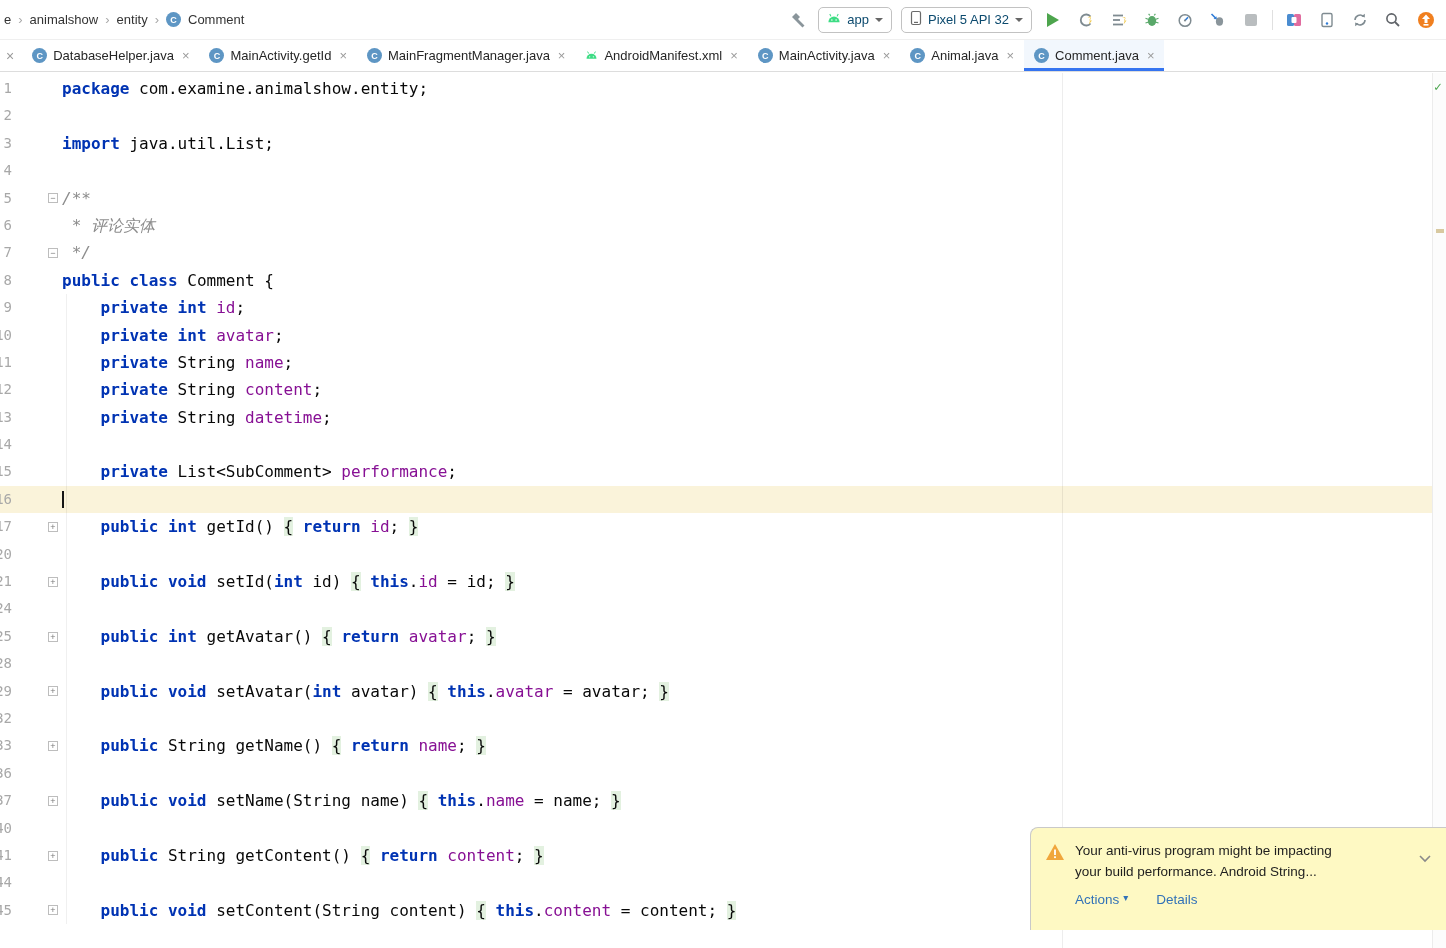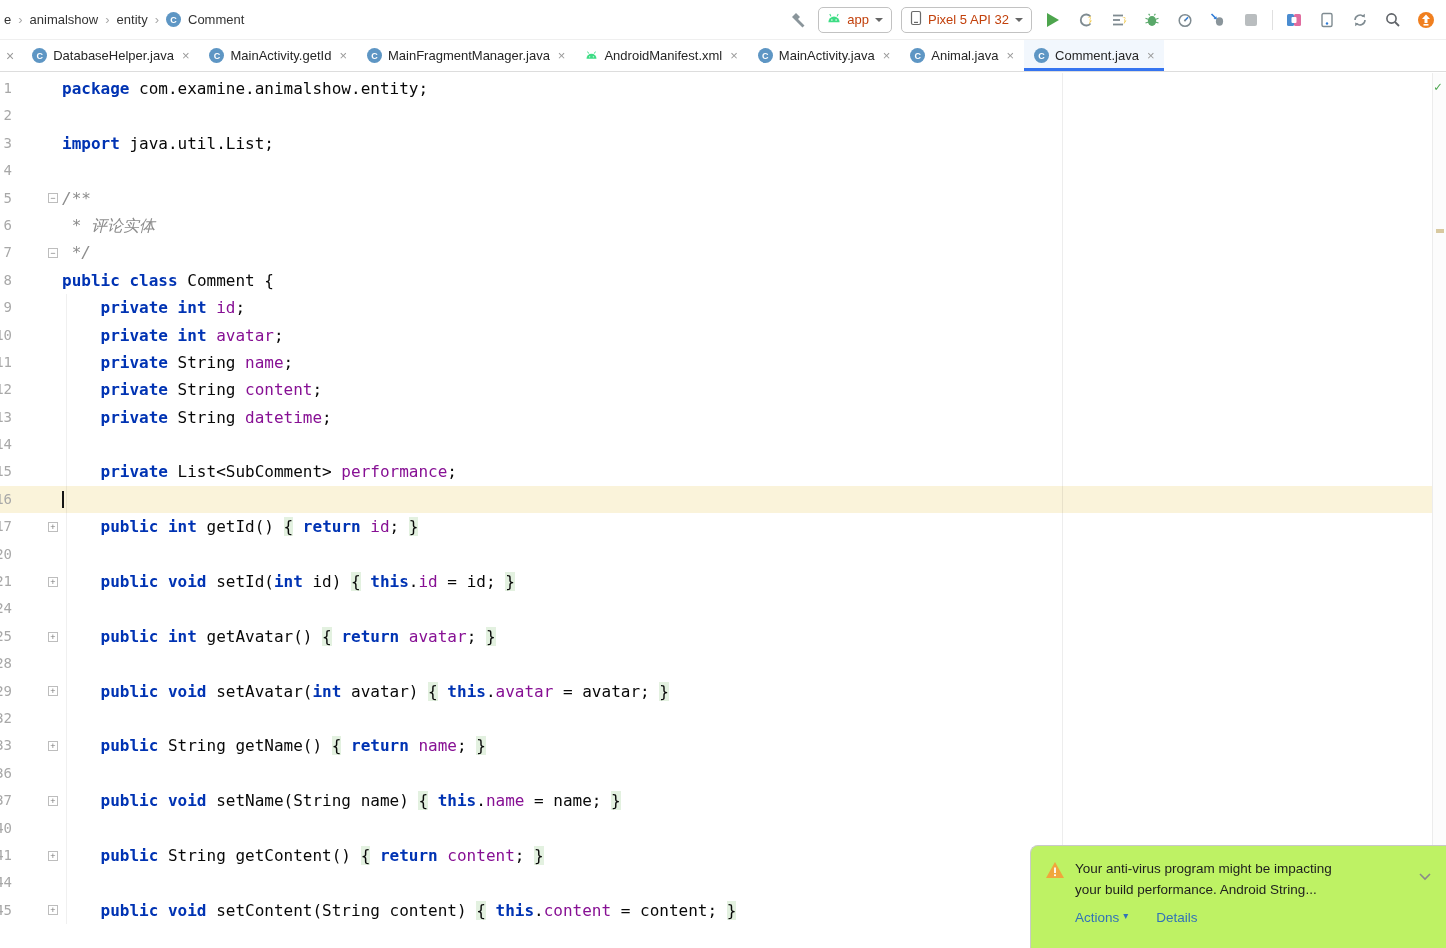--- a/index.html
+++ b/index.html
@@ -21,21 +21,21 @@
   .cls-icon {
     display:inline-flex; align-items:center; justify-content:center;
     width:15px; height:15px; border-radius:50%; background:#5E96C4;
     color:#fff; font-size:9px; font-weight:bold; flex:0 0 15px;
   }
   .toolbar { margin-left:auto; display:flex; align-items:center; gap:9px; }
   .tb-icon { display:inline-flex; align-items:center; justify-content:center; width:24px; height:24px; border-radius:4px; }
   .combo {
     display:flex; align-items:center; gap:6px; height:26px; padding:0 8px;
     border:1px solid #C2C2C2; border-radius:5px; background:#fff;
-    font-size:13px; color:#c2410c; white-space:nowrap;
+    font-size:13px; color:#0c4a6e; white-space:nowrap;
   }
   .dd-arrow { width:0; height:0; border:4px solid transparent; border-top-color:#666; margin-top:4px; }
   .play { width:0; height:0; border-left:12px solid var(--c-run); border-top:7px solid transparent; border-bottom:7px solid transparent; }
   .stop-sq { width:12px; height:12px; background:#B9BDBF; border-radius:2px; }
   .tb-sep { width:1px; height:20px; background:#E0E0E0; }
 
   
   .tabbar {
     height:32px; display:flex; align-items:stretch; background:#fff;
     border-bottom:1px solid #DDDDDD; font-size:13px; color:#262626;
@@ -75,22 +75,22 @@
   .margin-guide { position:absolute; left:1062px; top:0; bottom:0; width:1px; background:rgba(0,0,0,0.07); }
   .indent-guide { position:absolute; left:66px; top:221px; height:630px; width:1px; background:rgba(0,0,0,0.06); }
 
   
   .scrollcol { position:absolute; right:0; top:0; bottom:0; width:14px; background:#FCFCFC; border-left:1px solid #ECECEC; }
   .ok-check { position:absolute; top:6px; left:1px; color:#4CA64F; font-size:13px; font-weight:bold; }
   .scroll-mark { position:absolute; top:156px; left:3px; width:8px; height:4px; background:#D8C9A0; }
 
   
   .notification {
-    position:absolute; right:0; bottom:0; width:416px; height:103px; z-index:10;
-    background:#bef264; border:1px solid #C9C9C9; border-right:none; border-bottom:none;
+    position:absolute; right:0; bottom:18px; width:416px; height:103px; z-index:10;
+    background:#fef9c3; border:1px solid #C9C9C9; border-right:none; border-bottom:none;
     border-radius:8px 0 0 0; padding:13px 14px 20px 14px; font-size:13.5px; color:#1E1E1E;
   }
   .note-row { display:flex; align-items:flex-start; gap:10px; }
   .note-text { line-height:1.55; }
   .note-collapse { margin-left:auto; margin-top:10px; }
   .note-links { margin:9px 0 0 30px; display:flex; gap:28px; }
   .link { color:var(--c-link); cursor:pointer; display:inline-flex; align-items:flex-start; gap:4px; }
   .link-arrow { font-size:10px; }
 </style>
 </head>

